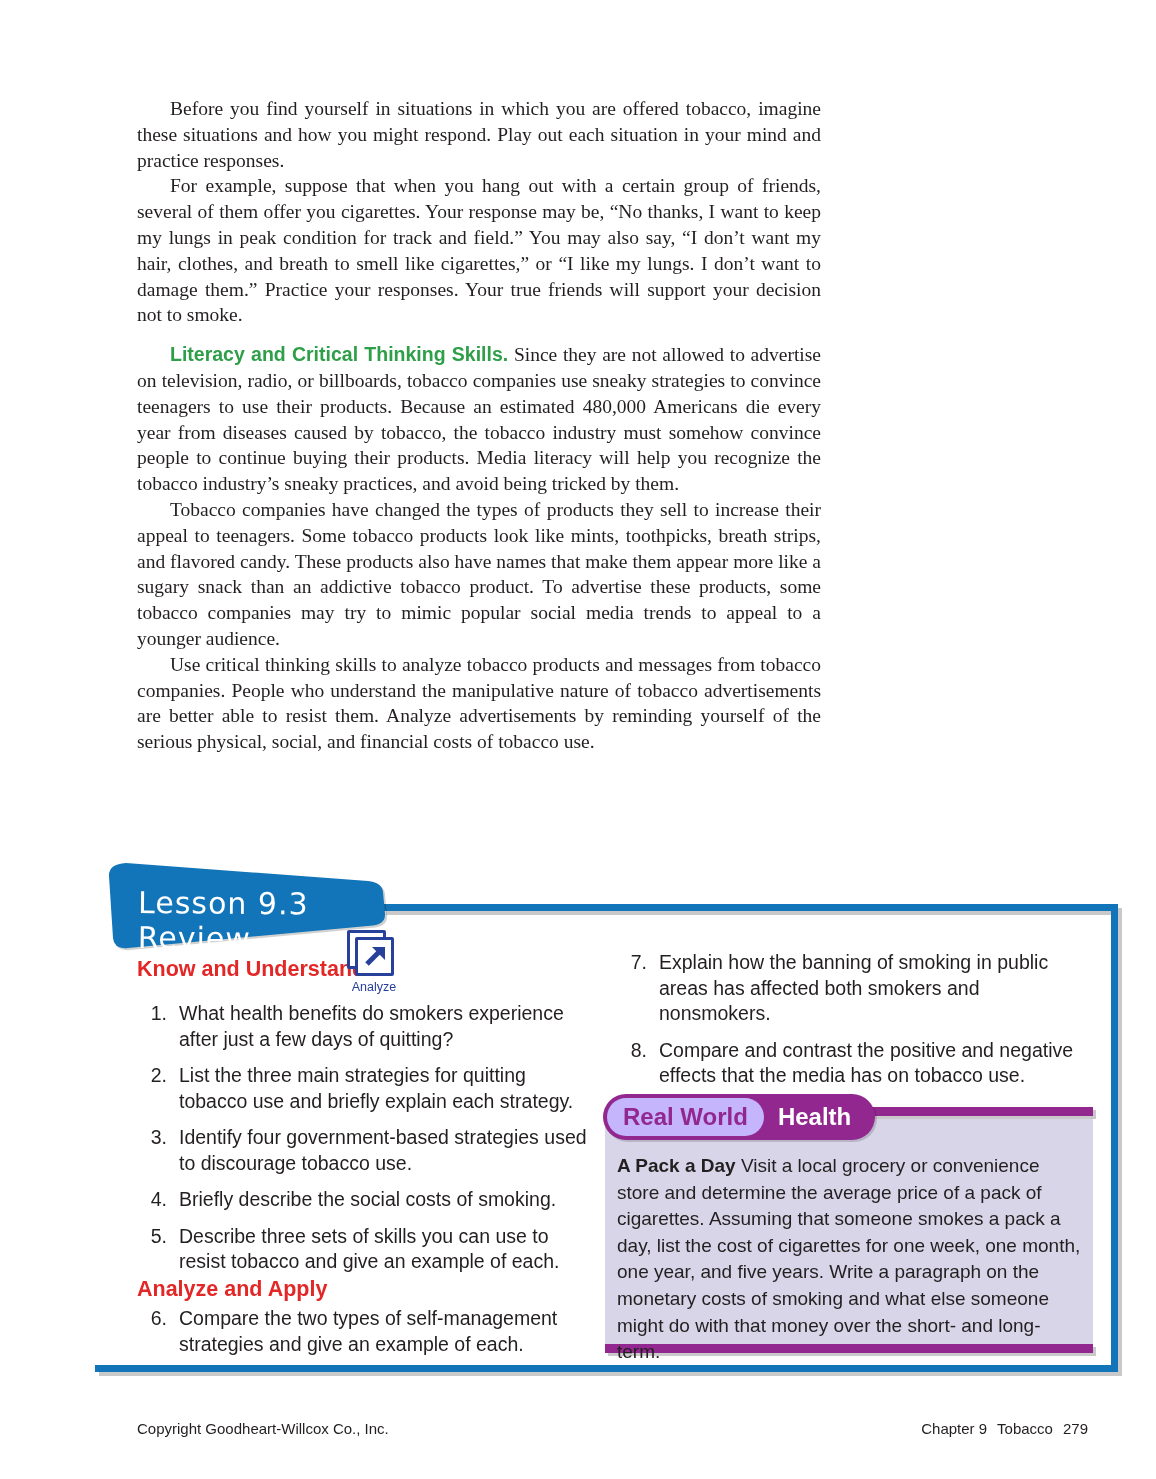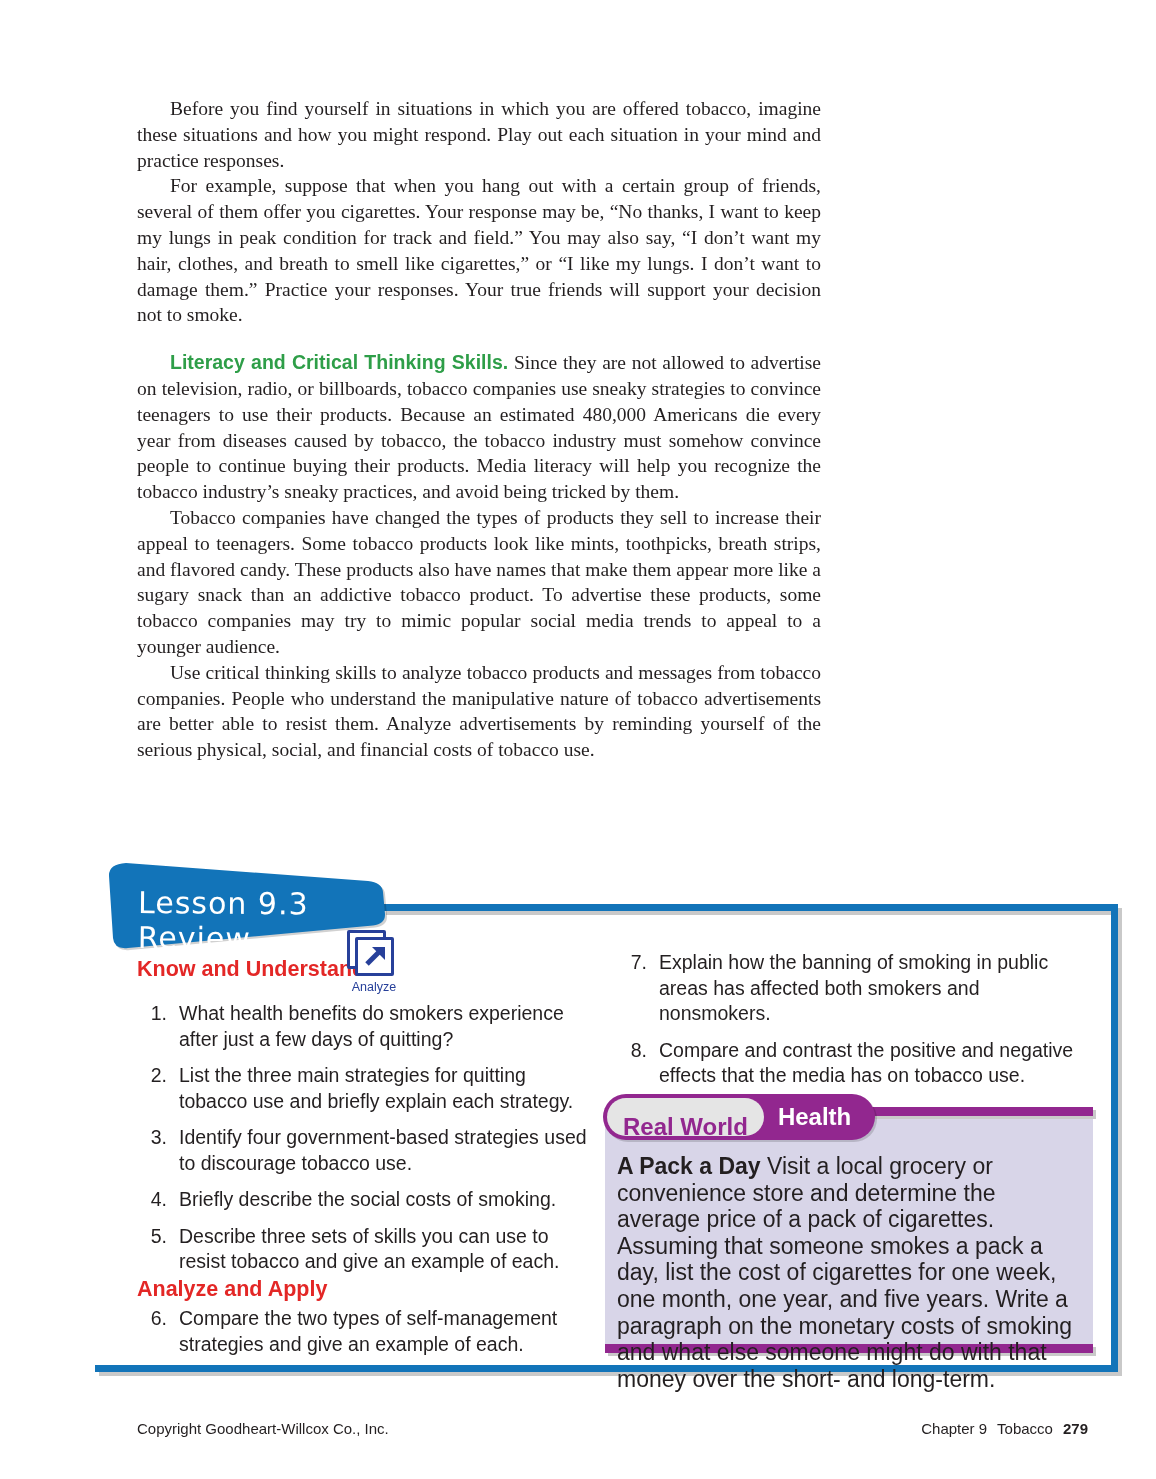--- a/index.html
+++ b/index.html
@@ -8,21 +8,21 @@
     font-family:"Liberation Sans", sans-serif;overflow:hidden;
   }
 
   
   .article{
     position:absolute;left:137px;top:96px;width:684px;
     font-family:"Liberation Serif", serif;font-size:19.5px;line-height:25.8px;
     color:#231F20;text-align:justify;
   }
   .article p{margin:0;text-indent:33px;}
-  .article p.spaced{margin-top:22px;}
+  .article p.spaced{margin-top:14px;}
   .lead-green{
     font-family:"Liberation Sans", sans-serif;font-weight:bold;color:#2E9E48;
   }
 
   
   .banner-svg{position:absolute;left:106px;top:860px;filter:drop-shadow(2px 2px 0 rgba(0,0,0,0.18));}
   .banner-text{
     position:absolute;left:138px;top:886px;width:250px;
     font-family:"DejaVu Sans", sans-serif;font-size:30px;letter-spacing:1px;
     color:#ffffff;transform:rotate(0.5deg);
@@ -56,29 +56,29 @@
 
   
   .rw-box{position:absolute;left:605px;top:1116px;width:488px;height:230px;background:#D8D5E8;}
   .rw-bar-top{position:absolute;left:820px;top:1107px;width:273px;height:9px;background:#92278F;box-shadow:3px 3px 0 #c9c9c9;}
   .rw-bar-bottom{position:absolute;left:605px;top:1344px;width:488px;height:9px;background:#92278F;box-shadow:3px 3px 0 #c9c9c9;}
   .rw-pill{
     position:absolute;left:603px;top:1094px;display:inline-flex;align-items:stretch;
     background:#92278F;border-radius:26px;padding:4px;height:38px;
     filter:drop-shadow(2px 2px 0 rgba(0,0,0,0.15));
   }
-  .rw-left{background:#e5e5e5;border-radius:20px;padding:11px 16px;color:#92278F;font-weight:bold;font-size:24px;line-height:36px;}
+  .rw-left{background:#c4b5fd;border-radius:20px;padding:1px 16px;color:#92278F;font-weight:bold;font-size:24px;line-height:36px;}
   .rw-right{padding:1px 20px 1px 14px;color:#fff;font-weight:bold;font-size:24px;line-height:36px;}
-  .rw-text{position:absolute;left:617px;top:1153px;width:464px;font-size:23px;line-height:26.6px;color:#231F20;}
+  .rw-text{position:absolute;left:617px;top:1153px;width:464px;font-size:19px;line-height:26.6px;color:#231F20;}
   .rw-lead{font-weight:bold;}
 
   
   .footer-left{position:absolute;left:137px;top:1420px;font-size:15px;color:#231F20;}
   .footer-right{position:absolute;right:68px;top:1420px;font-size:15px;color:#231F20;display:flex;gap:10px;}
-  .footer-right .pgnum{font-weight:bold;}
+  .footer-right .pgnum{font-weight:normal;}
 </style>
 </head>
 <body>
 
 <div class="article">
   <p>Before you find yourself in situations in which you are offered tobacco, imagine these situations and how you might respond. Play out each situation in your mind and practice responses.</p>
   <p>For example, suppose that when you hang out with a certain group of friends, several of them offer you cigarettes. Your response may be, “No thanks, I want to keep my lungs in peak condition for track and field.” You may also say, “I don’t want my hair, clothes, and breath to smell like cigarettes,” or “I like my lungs. I don’t want to damage them.” Practice your responses. Your true friends will support your decision not to smoke.</p>
   <p class="spaced"><span class="lead-green">Literacy and Critical Thinking Skills.</span><span> Since they are not allowed to advertise on television, radio, or billboards, tobacco companies use sneaky strategies to convince teenagers to use their products. Because an estimated 480,000 Americans die every year from diseases caused by tobacco, the tobacco industry must somehow convince people to continue buying their products. Media literacy will help you recognize the tobacco industry’s sneaky practices, and avoid being tricked by them.</span></p>
   <p>Tobacco companies have changed the types of products they sell to increase their appeal to teenagers. Some tobacco products look like mints, toothpicks, breath strips, and flavored candy. These products also have names that make them appear more like a sugary snack than an addictive tobacco product. To advertise these products, some tobacco companies may try to mimic popular social media trends to appeal to a younger audience.</p>
   <p>Use critical thinking skills to analyze tobacco products and messages from tobacco companies. People who understand the manipulative nature of tobacco advertisements are better able to resist them. Analyze advertisements by reminding yourself of the serious physical, social, and financial costs of tobacco use.</p>

